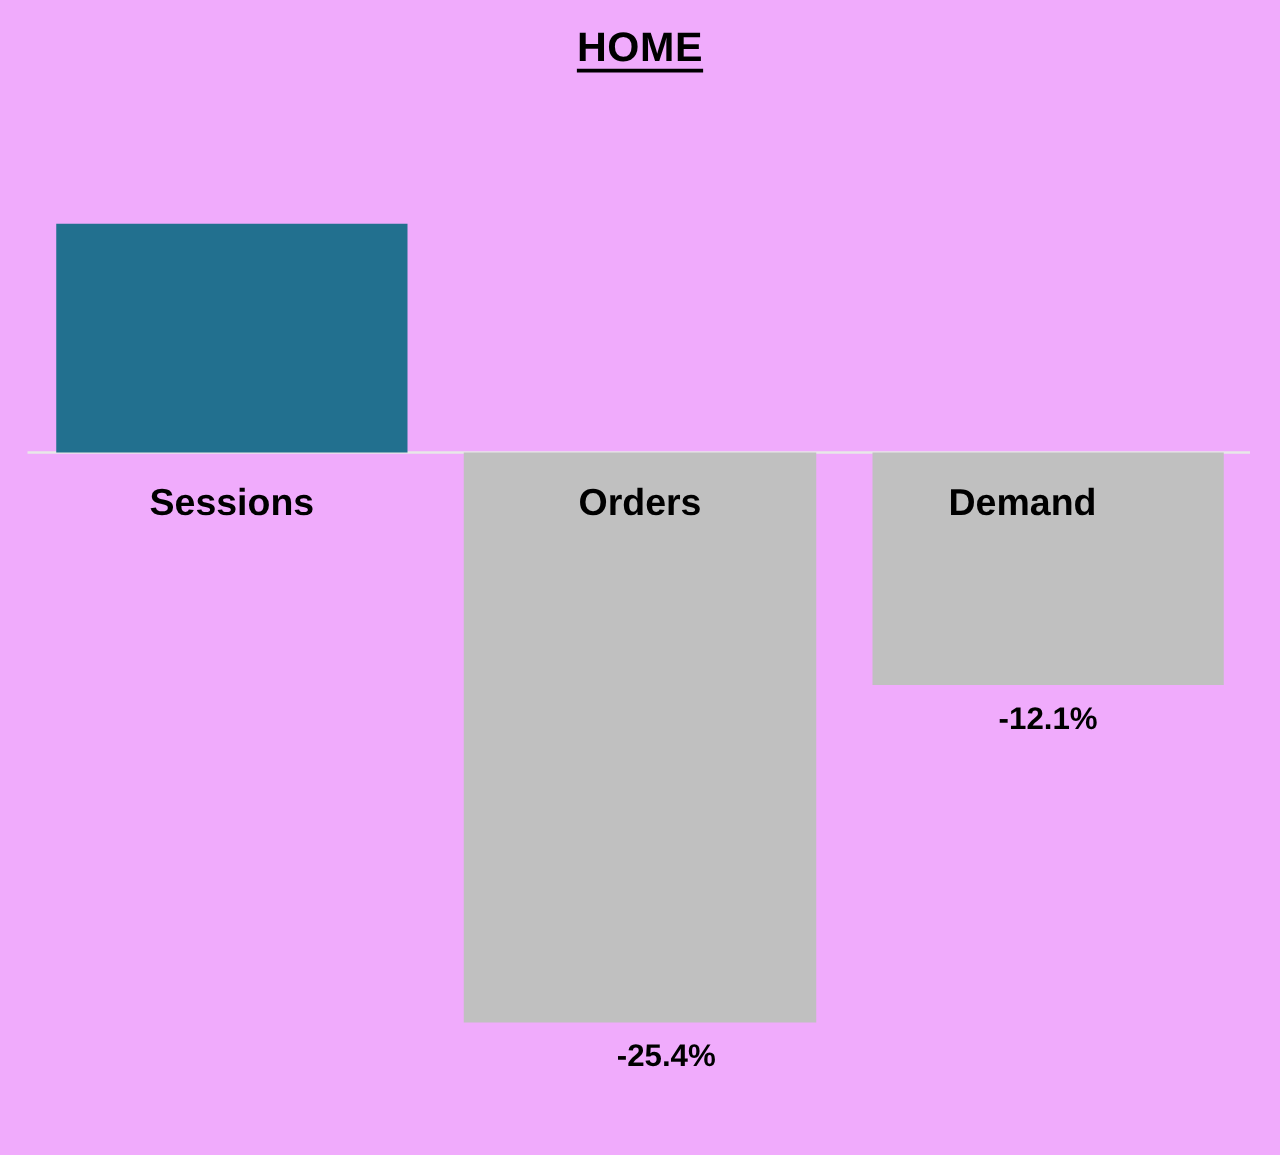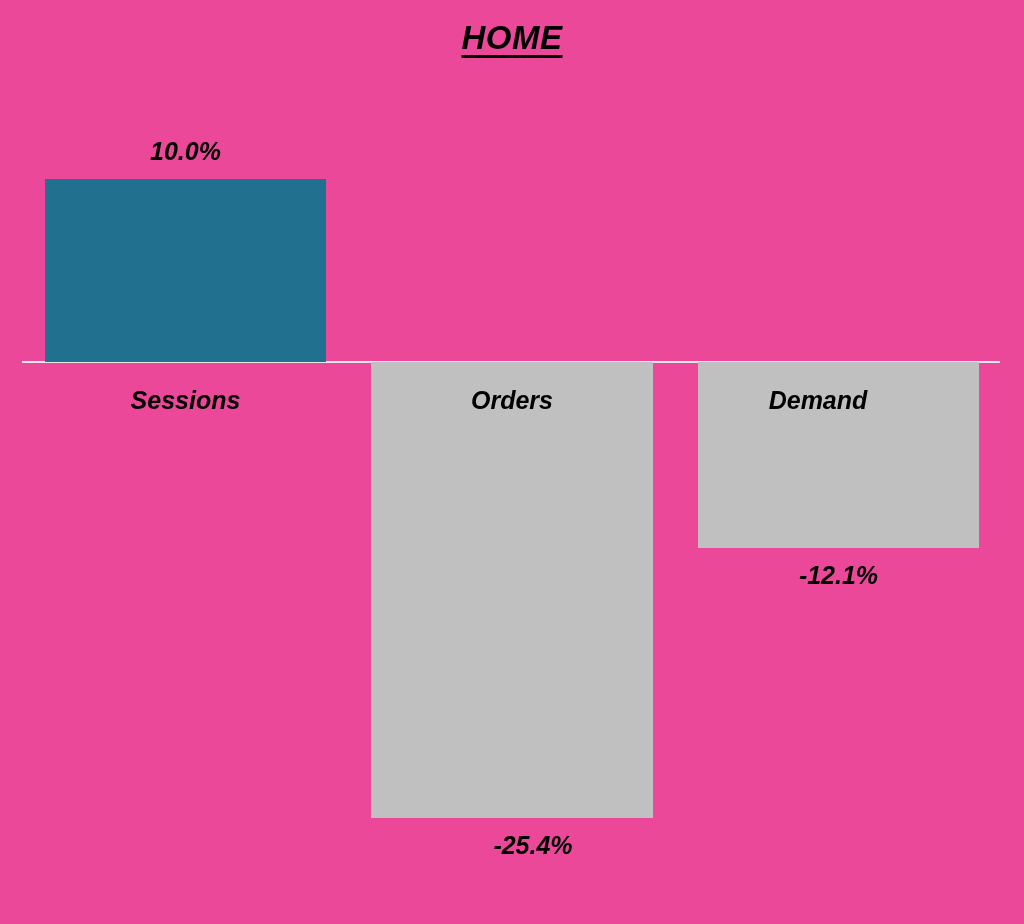--- a/index.html
+++ b/index.html
@@ -84,21 +84,21 @@
     left: 698px;
     top: 362px;
     width: 281px;
     height: 186px;
   }
 
   
   .cat-label {
     position: absolute;
     text-align: center;
-    font-size: 25px;
+    font-size: 30px;
     font-weight: bold;
     color: #000000;
     line-height: 1;
     white-space: nowrap;
   }
   .cat-sessions { left: 45px;  top: 388px; width: 281px; }
   .cat-orders   { left: 371px; top: 388px; width: 282px; }
   .cat-demand   { left: 698px; top: 388px; width: 240px; }
 
   
@@ -111,34 +111,33 @@
     line-height: 1;
     white-space: nowrap;
   }
   .val-sessions { left: 45px;  top: 139px; width: 281px; }
   .val-orders   { left: 392px; top: 833px; width: 282px; }
   .val-demand   { left: 698px; top: 563px; width: 281px; }
 </style>
 </head>
 <body>
 
-<div id="chart-root" style="background: #ec4899; font-style: italic;">
+<div id="chart-root" style="background: #f0abfc;">
 
   <div class="chart-title">HOME</div>
 
   <div class="plot-area">
 
     <div class="axis-line" style="background: rgb(232, 232, 232);"></div>
 
     <div class="bar bar-positive bar-sessions" style="background: rgb(34, 112, 143);"></div>
     <div class="bar bar-negative bar-orders" style="background: rgb(192, 192, 192);"></div>
     <div class="bar bar-negative bar-demand" style="background: rgb(192, 192, 192);"></div>
 
     <div class="cat-label cat-sessions">Sessions</div>
     <div class="cat-label cat-orders">Orders</div>
     <div class="cat-label cat-demand">Demand</div>
 
-    <div class="val-label val-sessions">10.0%</div>
     <div class="val-label val-orders">-25.4%</div>
     <div class="val-label val-demand">-12.1%</div>
 
   </div>
 </div>
 
 </body></html>

